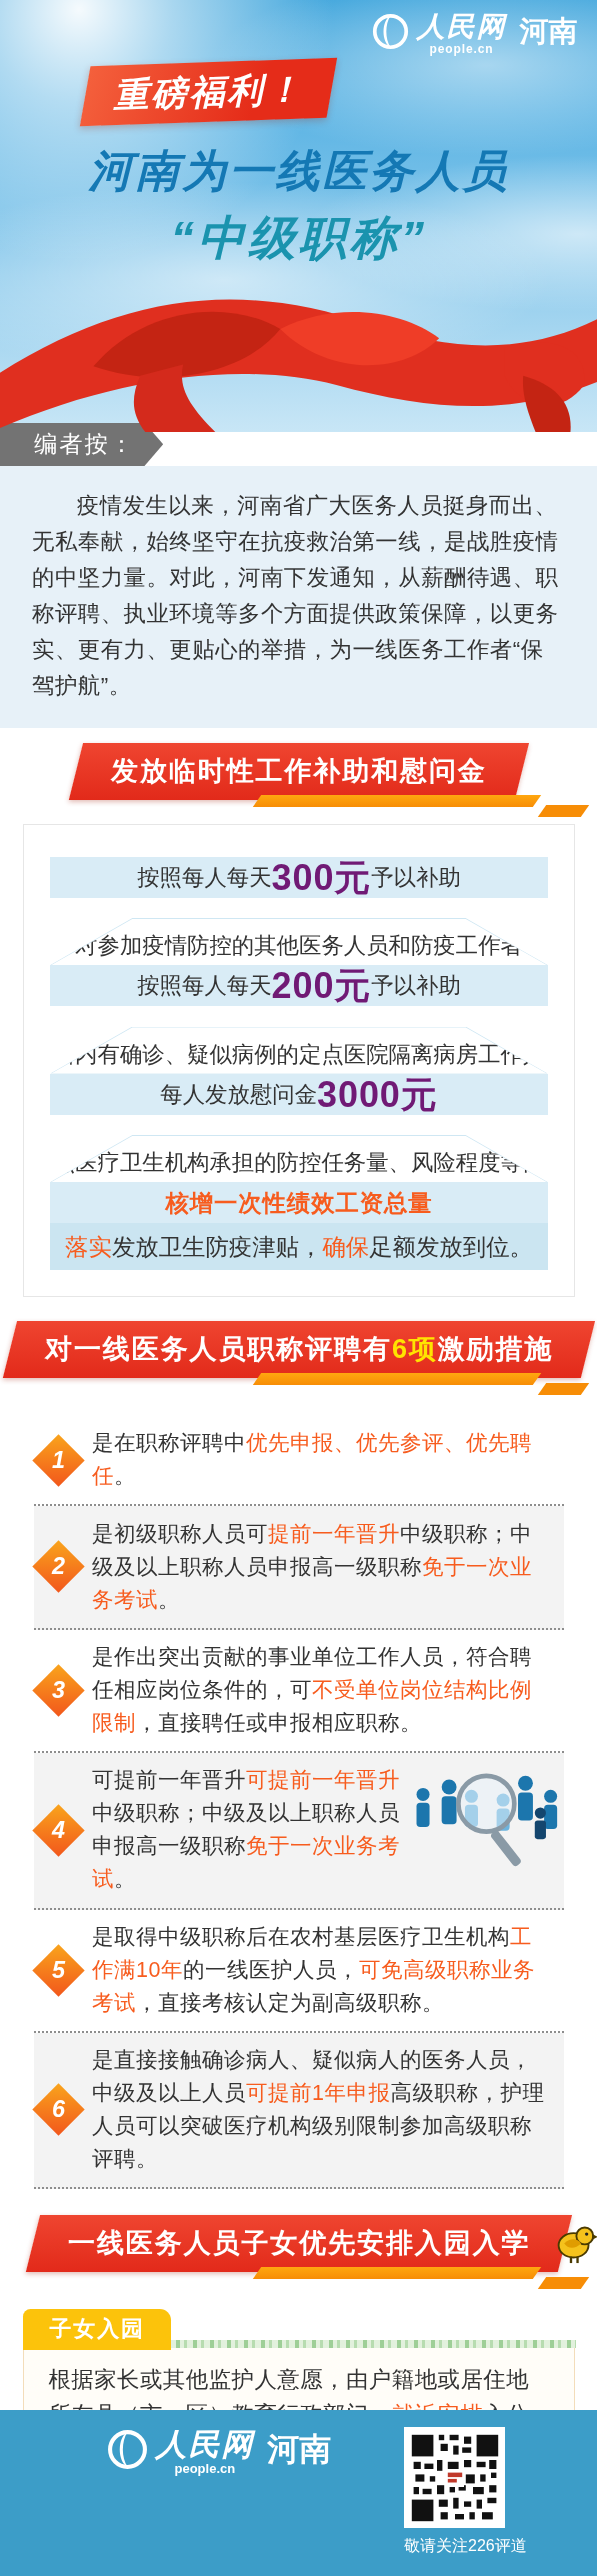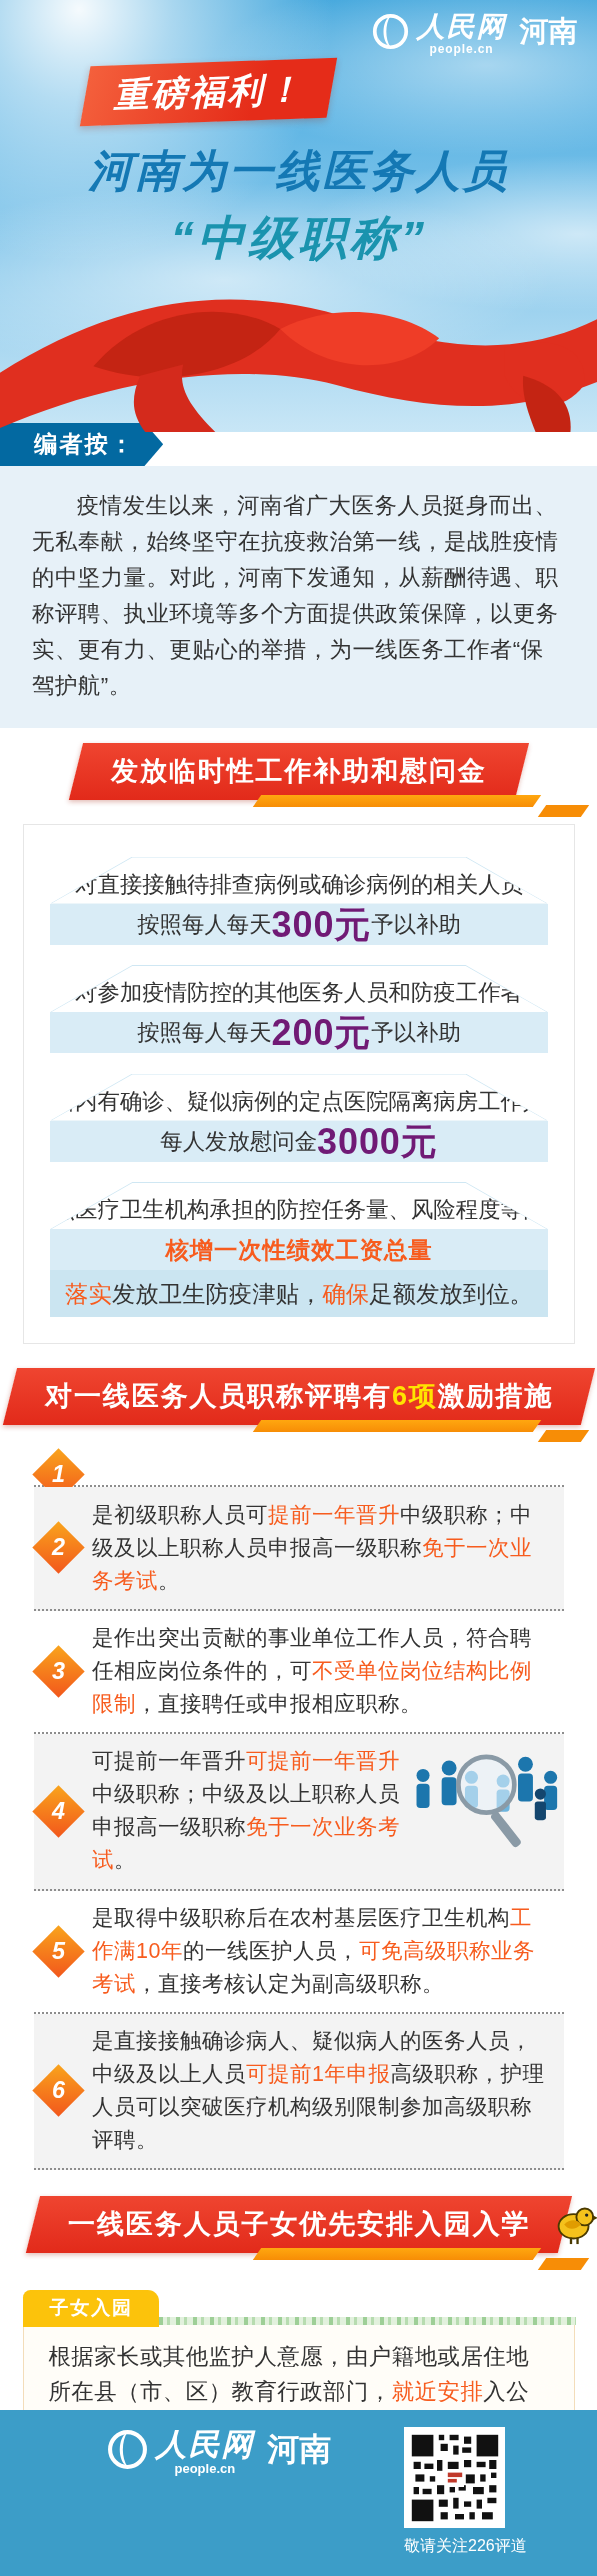--- a/index.html
+++ b/index.html
@@ -29,22 +29,22 @@
     padding:6.5px 28px; box-shadow:0 2.8px 7.5px rgba(150,30,10,.25); }
   .badge span { display:inline-block; transform:skewX(12deg); color:#fff; font-size:35px; font-weight:bold; font-style:italic; letter-spacing:2.8px; }
   .title1 { position:absolute; top:142px; left:0; width:100%; text-align:center; z-index:4;
     color:#1478b4; font-size:44px; font-weight:bold; font-style:italic; letter-spacing:2.8px; }
   .title2 { position:absolute; top:207px; left:0; width:100%; text-align:center; z-index:4;
     color:#1a93ae; font-size:47px; font-weight:bold; font-style:italic; letter-spacing:3.7px; }
   .ribbon { position:absolute; left:0; bottom:-9.3px; width:598px; height:196px; z-index:2; }
 
   
   .editor { position:relative; margin-top:-9.3px; }
-  .ed-tag { position:relative; display:inline-block; background:#0369a1; color:#fff;
-    font-size:23.4px; font-weight:bold; padding:5.6px 28px 5.6px 34px; letter-spacing:1.9px;
+  .ed-tag { position:relative; display:inline-block; background:#737373; color:#fff;
+    font-size:23.4px; font-weight:normal; padding:5.6px 28px 5.6px 34px; letter-spacing:1.9px;
     clip-path:polygon(0 0, calc(100% - 18.7px) 0, 100% 50%, calc(100% - 18.7px) 100%, 0 100%);text-align:center; }
   .ed-box { background:#e7f1f8; padding:22.4px 32px 24px 32px; }
   .ed-box p { font-size:22.4px; line-height:36px; color:#333; text-indent:2em; letter-spacing:0.5px; }
 
   
   .banner { position:relative; text-align:center; margin-top:15px; height:71px; z-index:3; }
   .banner-red { display:inline-block; transform:skewX(-14deg); background:linear-gradient(180deg,#ef4530,#e22a1a);
     padding:10.3px 35px; box-shadow:0 1.9px 5.6px rgba(160,30,10,.3); }
   .banner-red .btxt { display:inline-block; transform:skewX(14deg); color:#fff; font-size:27px; font-weight:bold; letter-spacing:1.9px; white-space:nowrap; }
   .banner-red .btxt .yel { color:#ffe400; }
@@ -78,21 +78,21 @@
   .m-item .hl { color:#f75c1e; }
   .dia { position:absolute; left:5.6px; top:50%; width:37px; height:37px; margin-top:-18.7px;
     transform:rotate(45deg); background:linear-gradient(135deg,#f9a41c,#f2571c); }
   .dia span { position:absolute; inset:0; transform:rotate(-45deg); display:flex; align-items:center; justify-content:center;
     color:#fff; font-size:23.4px; font-weight:bold; font-style:italic; }
   .m-item .illus { float:right; width:149px; height:110px; margin:-5.6px -7.5px 0 9.3px; }
 
   
   .edu { margin:0 23.4px; }
   .edu-tag { display:inline-block; margin-top:22.4px; padding:5.6px 26px; border-radius:7.5px 11.2px 0 0;
-    color:#fff; font-size:19px; font-weight:bold; letter-spacing:1.9px; position:relative; z-index:2; }
+    color:#fff; font-size:22px; font-weight:bold; letter-spacing:1.9px; position:relative; z-index:2; }
   .edu-tag.yellow { background:#fcc30b; }
   .edu-box { position:relative; background:#fffdf8; border:1.9px solid #f3ddba; margin-top:-3.7px; padding:15px 24px 17px 24px; }
   .edu-box .grass { position:absolute; left:-1.9px; right:-1.9px; top:-7.5px; height:8.4px;
     background:repeating-linear-gradient(90deg,#9ecf97 0 3.7px,#e2f1dd 3.7px 8.4px,#b7dcb0 8.4px 11.2px,#e2f1dd 11.2px 17px); }
   .edu-box p { font-size:22.4px; line-height:35px; color:#333; letter-spacing:0.5px; }
   .edu-box .hl { color:#f75c1e; }
   .bird-icon { position:absolute; left:50%; margin-left:252px; top:5.6px; width:47px; height:43px; }
 
   
   .footer { position:absolute; left:0; bottom:0; width:598px; height:166px; background:#3c9dc8; color:#fff; }
@@ -151,25 +151,20 @@
   </div>
 
   <div class="banner">
     <div class="banner-red"><span class="btxt">发放临时性工作补助和慰问金</span></div>
     <div class="banner-under"></div>
     <div class="banner-chip"></div>
   </div>
 
   <div class="panel">
     <div class="card">
-      <div class="card-top">
-          <div class="card-top-in">
-            <p>对直接接触待排查病例或确诊病例的相关人员</p>
-          </div>
-        </div>
       <div class="card-band">
         <span class="pre">按照每人每天</span>
           <span class="amt">300元</span>
           <span class="post">予以补助</span>
       </div>
     </div>
     <div class="card">
       <div class="card-top">
           <div class="card-top-in">
             <p>对参加疫情防控的其他医务人员和防疫工作者</p>
@@ -212,20 +207,21 @@
     <div class="banner-red"><span class="btxt"><span>对一线医务人员职称评聘有</span><span class="yel">6项</span><span>激励措施</span></span></div>
     <div class="banner-under"></div>
     <div class="banner-chip"></div>
   </div>
 
   <div class="measures">
     <div class="m-item">
       <div class="dia">
           <span>1</span>
         </div>
+      <p><span>是在职称评聘中</span><span class="hl">优先申报、优先参评、优先聘任</span><span>。</span></p>
     </div>
     <div class="m-item alt">
       <div class="dia">
           <span>2</span>
         </div>
       <p><span>是初级职称人员可</span><span class="hl">提前一年晋升</span><span>中级职称；中级及以上职称人员申报高一级职称</span><span class="hl">免于一次业务考试</span><span>。</span></p>
     </div>
     <div class="m-item">
       <div class="dia">
           <span>3</span>

